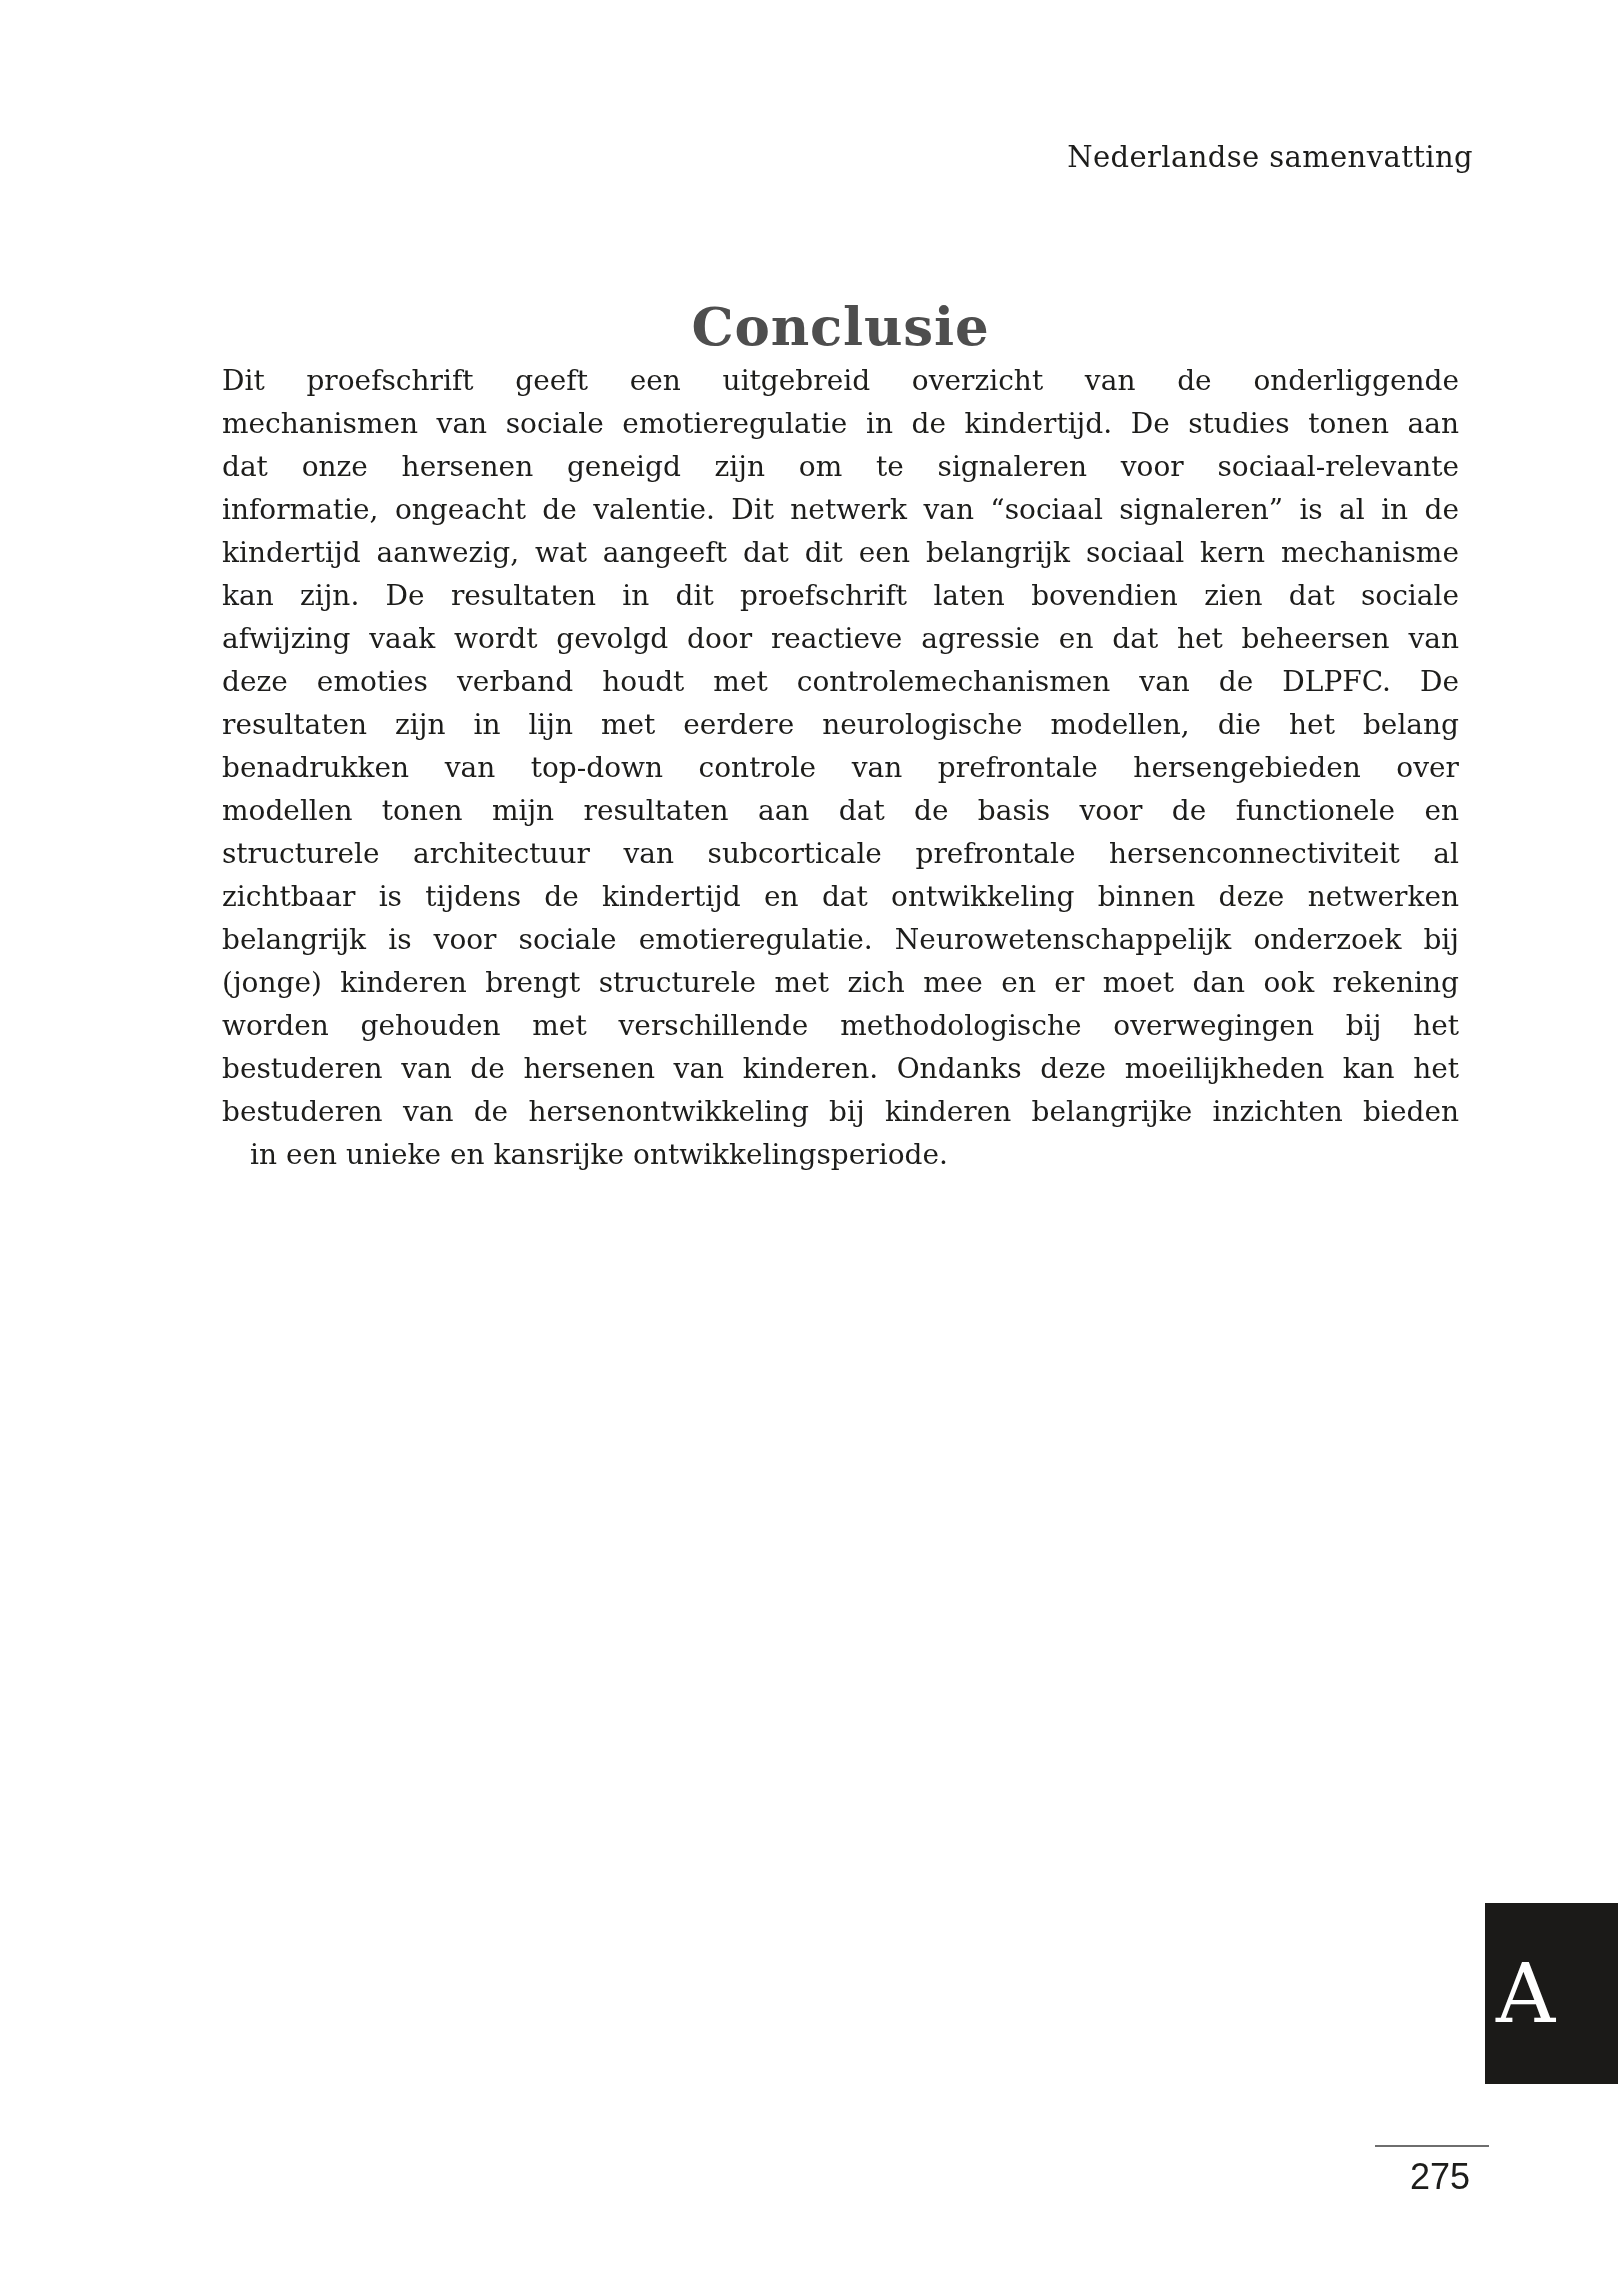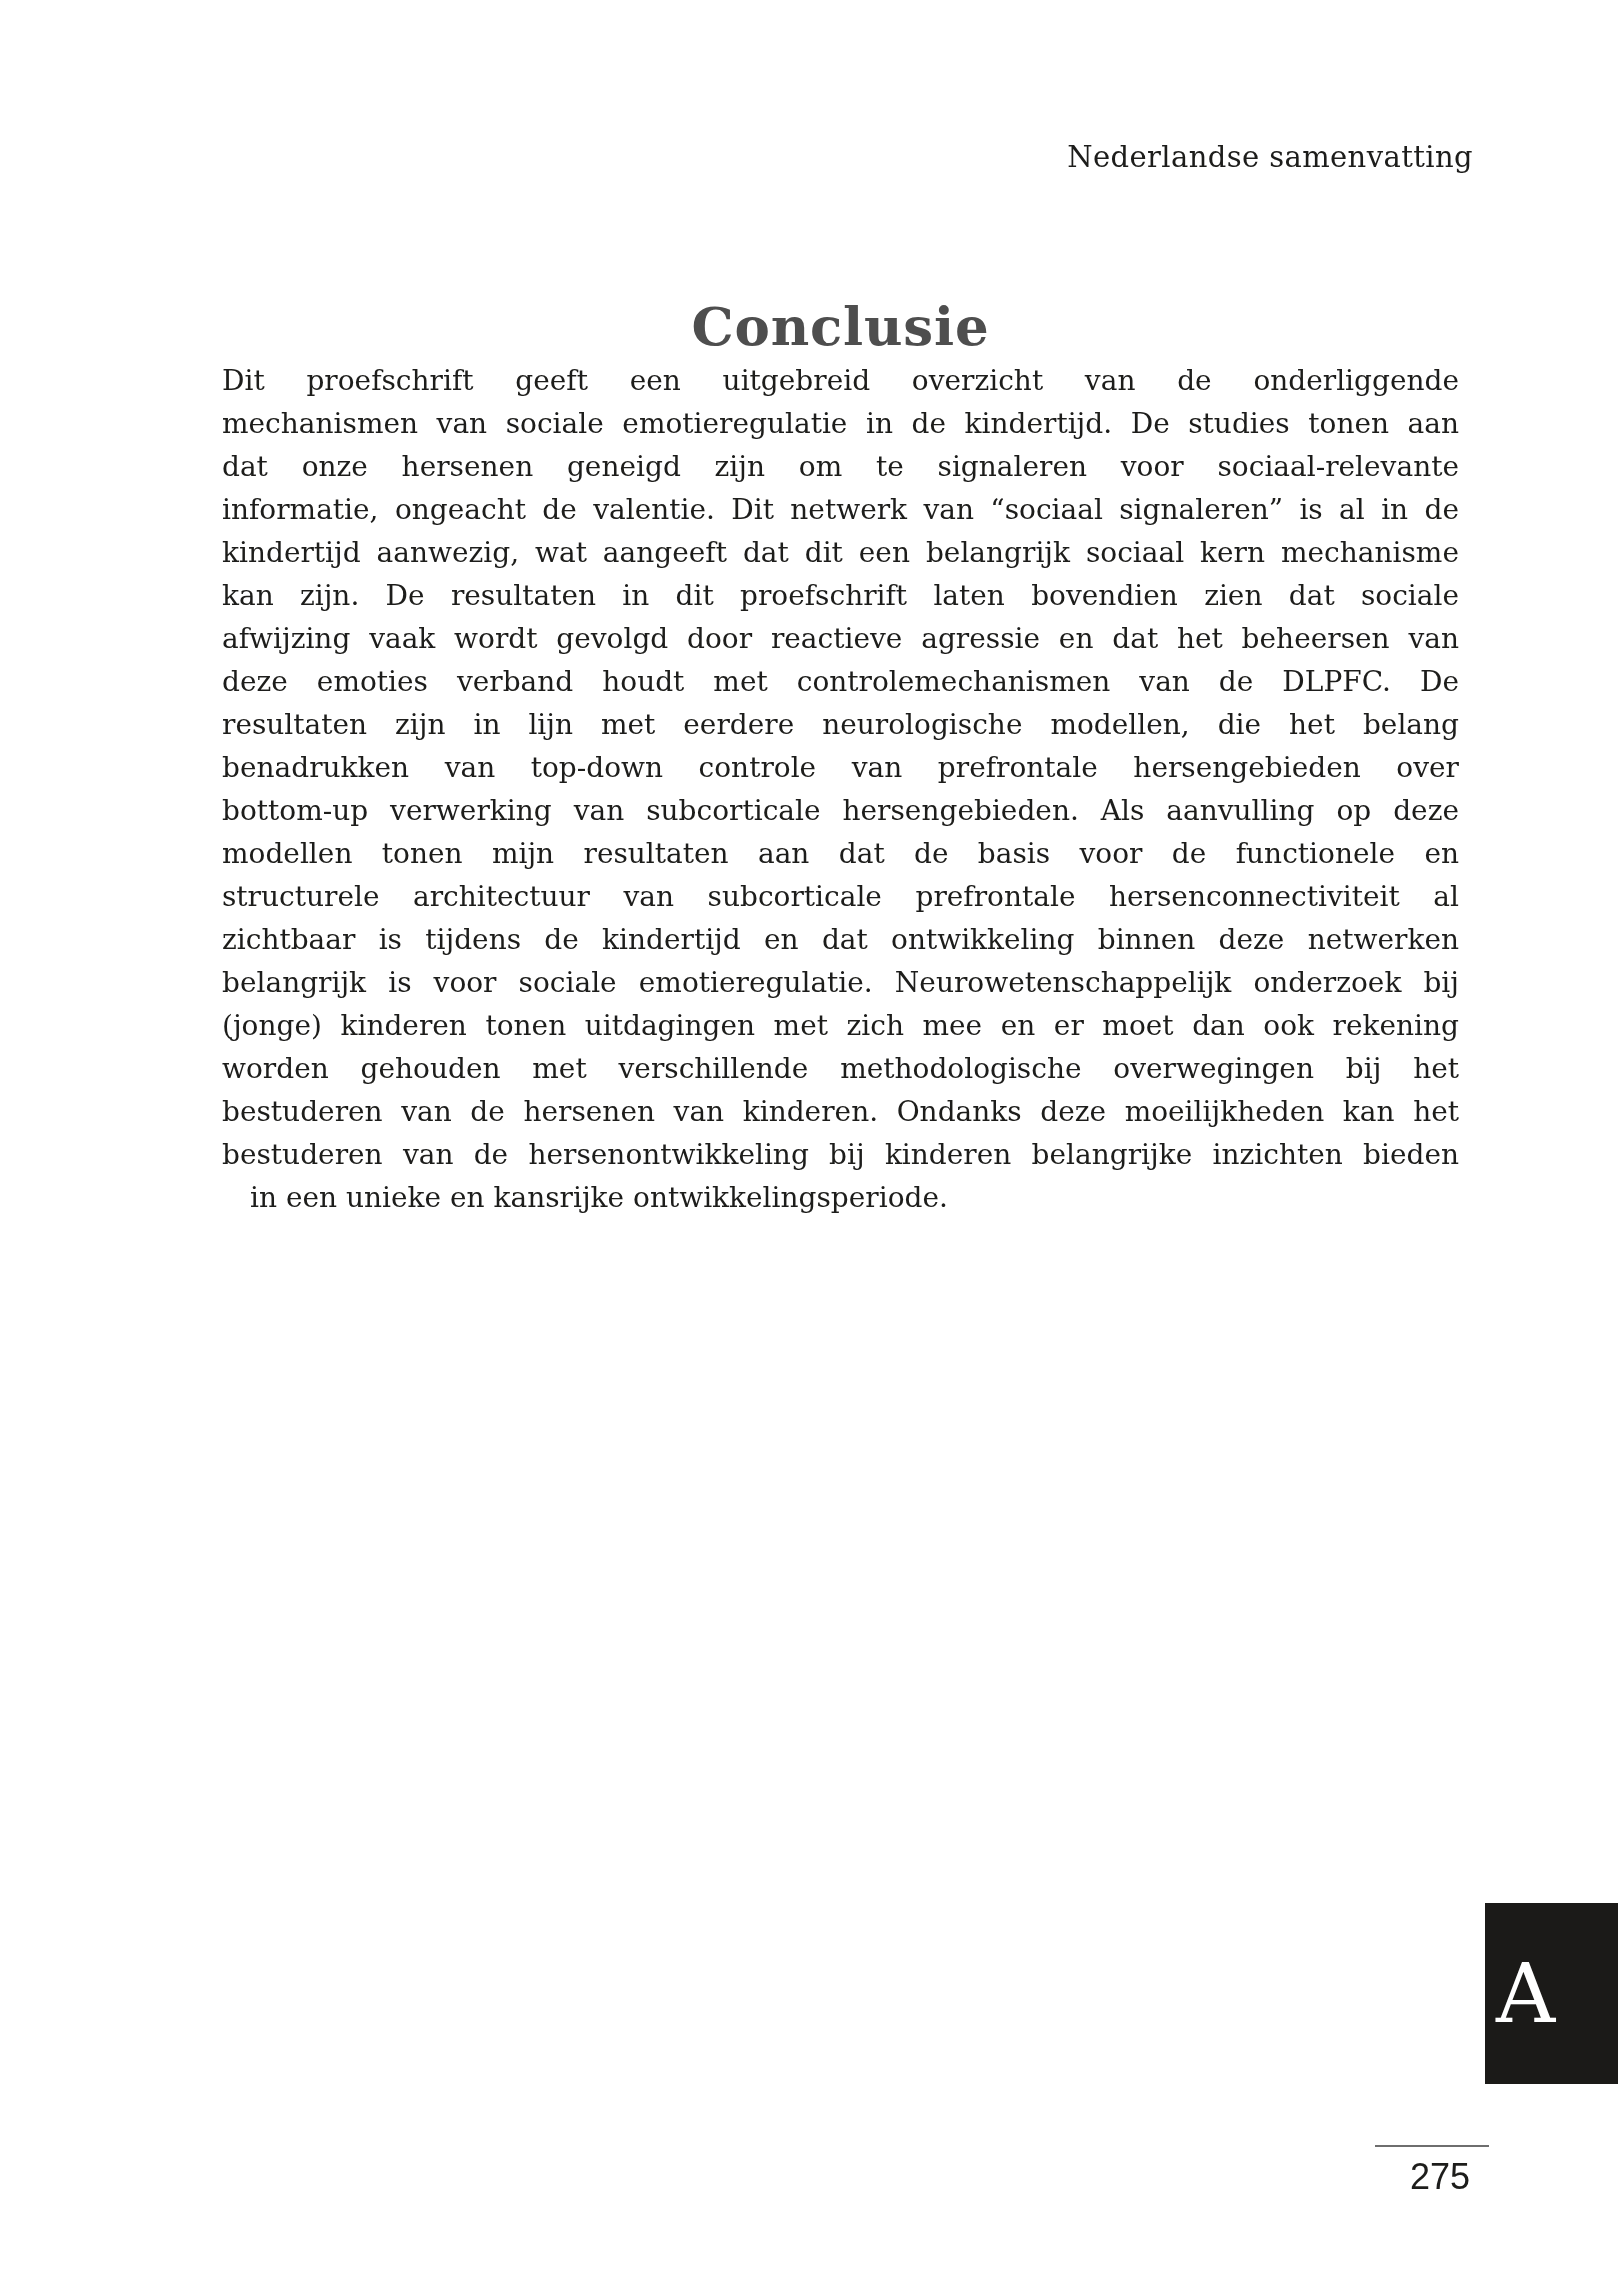--- a/index.html
+++ b/index.html
@@ -103,26 +103,25 @@
       <div class="line">Dit proefschrift geeft een uitgebreid overzicht van de onderliggende</div>
       <div class="line">mechanismen van sociale emotieregulatie in de kindertijd. De studies tonen aan</div>
       <div class="line">dat onze hersenen geneigd zijn om te signaleren voor sociaal-relevante</div>
       <div class="line">informatie, ongeacht de valentie. Dit netwerk van “sociaal signaleren” is al in de</div>
       <div class="line">kindertijd aanwezig, wat aangeeft dat dit een belangrijk sociaal kern mechanisme</div>
       <div class="line">kan zijn. De resultaten in dit proefschrift laten bovendien zien dat sociale</div>
       <div class="line">afwijzing vaak wordt gevolgd door reactieve agressie en dat het beheersen van</div>
       <div class="line">deze emoties verband houdt met controlemechanismen van de DLPFC. De</div>
       <div class="line">resultaten zijn in lijn met eerdere neurologische modellen, die het belang</div>
       <div class="line">benadrukken van top-down controle van prefrontale hersengebieden over</div>
-      <div class="line">bottom-up verwerking van subcorticale hersengebieden. Als aanvulling op deze</div>
       <div class="line">modellen tonen mijn resultaten aan dat de basis voor de functionele en</div>
       <div class="line">structurele architectuur van subcorticale prefrontale hersenconnectiviteit al</div>
       <div class="line">zichtbaar is tijdens de kindertijd en dat ontwikkeling binnen deze netwerken</div>
       <div class="line">belangrijk is voor sociale emotieregulatie. Neurowetenschappelijk onderzoek bij</div>
-      <div class="line">(jonge) kinderen tonen uitdagingen met zich mee en er moet dan ook rekening</div>
+      <div class="line">(jonge) kinderen brengt structurele met zich mee en er moet dan ook rekening</div>
       <div class="line">worden gehouden met verschillende methodologische overwegingen bij het</div>
       <div class="line">bestuderen van de hersenen van kinderen. Ondanks deze moeilijkheden kan het</div>
       <div class="line">bestuderen van de hersenontwikkeling bij kinderen belangrijke inzichten bieden</div>
       <div class="line">in een unieke en kansrijke ontwikkelingsperiode.</div>
     </div>
 
   <div class="appendix-tab">
     <span class="letter">A</span>
   </div>
 

